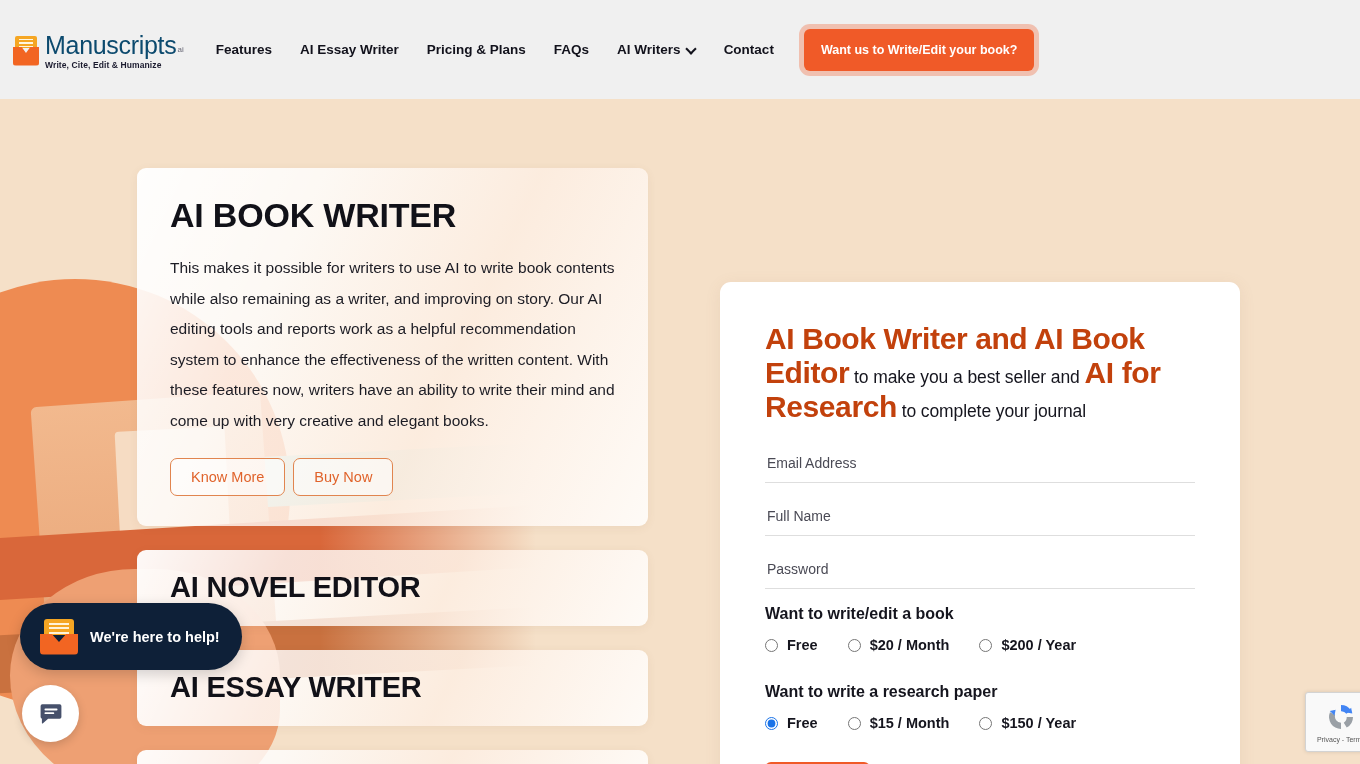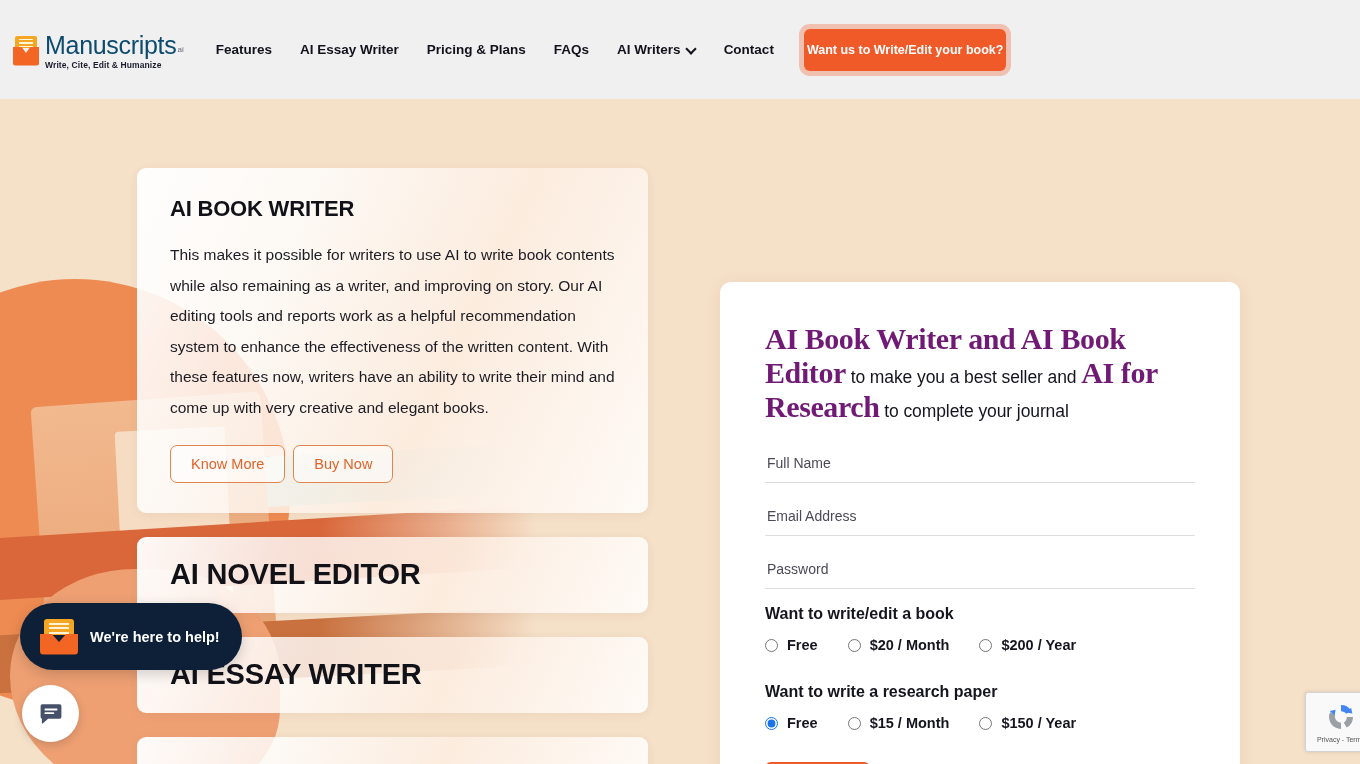--- a/index.html
+++ b/index.html
@@ -63,21 +63,21 @@
     content: ''; position: absolute; left: 0; top: 0;
     width: 6px; height: 6px;
     border-right: 2px solid #12121C; border-bottom: 2px solid #12121C;
     transform: rotate(45deg);
   }
   .cta-btn {
     margin-left: 16px;
     background: #F05A28; color: #fff;
     font-size: 12.5px; font-weight: 700;
     border-radius: 6px; border: none;
-    padding: 14px 3px; cursor: pointer;
+    padding: 14px 17px; cursor: pointer;
     box-shadow: 0 0 0 5px rgba(240,90,40,0.32);
     white-space: nowrap;
   }
   .header-right {
     position: absolute; right: 0; top: 27px;
     display: flex; align-items: stretch; gap: 3px;
   }
   .btn-login {
     background: #16213A; color: #fff;
     font-size: 14.5px; font-weight: 700;
@@ -147,21 +147,21 @@
     background: linear-gradient(115deg,
         rgba(255,255,255,0.96) 0%,
         rgba(255,255,255,0.80) 28%,
         rgba(253,238,226,0.86) 60%,
         rgba(255,252,249,0.95) 100%);
     border-radius: 9px;
     box-shadow: 0 2px 10px rgba(120,80,50,0.07);
   }
   .card-main { padding: 28px 32px 30px 33px; }
   .card-title {
-    font-size: 22px; font-weight: 700; color: #111118;
+    font-size: 34px; font-weight: 700; color: #111118;
     letter-spacing: -0.2px;
   }
   .card-body {
     margin-top: 18px;
     font-size: 15.5px; line-height: 30.5px; color: #1C1C24;
   }
   .card-actions { margin-top: 22px; display: flex; gap: 8px; }
   .ghost-btn {
     background: rgba(255,255,255,0.55);
     border: 1px solid #E1854F; color: #E0632B;
@@ -177,23 +177,22 @@
   
   .form-panel {
     position: absolute; left: 720px; top: 183px;
     width: 520px; height: 575px;
     background: #FFFFFF; border-radius: 11px;
     box-shadow: 0 3px 16px rgba(150,110,80,0.10);
     padding: 42px 45px 0 45px;
   }
   .form-heading { line-height: 29px; }
   .fh-lg {
-    font-size: 30px; font-weight: 700; color: #701a75;
+    font-size: 30px; font-weight: 700; color: #c2410c;
     letter-spacing: -0.4px;
-    font-family: Liberation Serif, serif;
   }
   .fh-sm {
     font-size: 17.5px; font-weight: 400; color: #15151E;
     letter-spacing: -0.1px;
   }
   .fields { margin-top: 20px; }
   .field {
     display: block; width: 100%;
     border: none; border-bottom: 1.5px solid #DEDEDE;
     background: transparent; outline: none;
@@ -359,22 +358,22 @@
     </div>
   </div>
 
   <div class="form-panel">
 
     <div class="form-heading">
       <span class="fh-lg">AI Book Writer and AI Book Editor</span><span class="fh-sm"> to make you a best seller and </span><span class="fh-lg">AI for Research</span><span class="fh-sm"> to complete your journal</span>
     </div>
 
     <div class="fields">
+      <input class="field" type="text" placeholder="Email Address" style="">
       <input class="field" type="text" placeholder="Full Name" style="">
-      <input class="field" type="text" placeholder="Email Address" style="">
       <input class="field" type="text" placeholder="Password" style="">
     </div>
 
     
     <div class="grp-label">Want to write/edit a book</div>
     <div class="radio-row">
       <label class="radio-opt">
         <input type="radio" name="book-plan" style="">
         <span>Free</span>
       </label>

